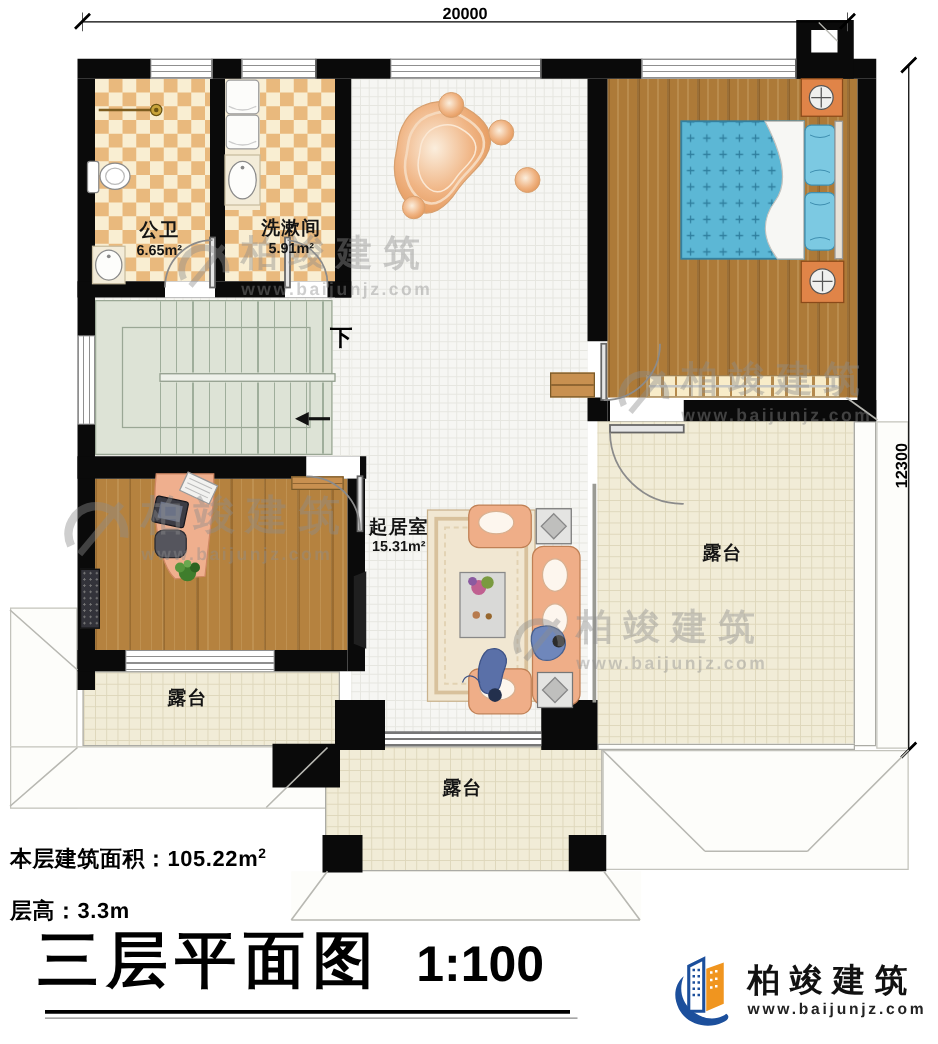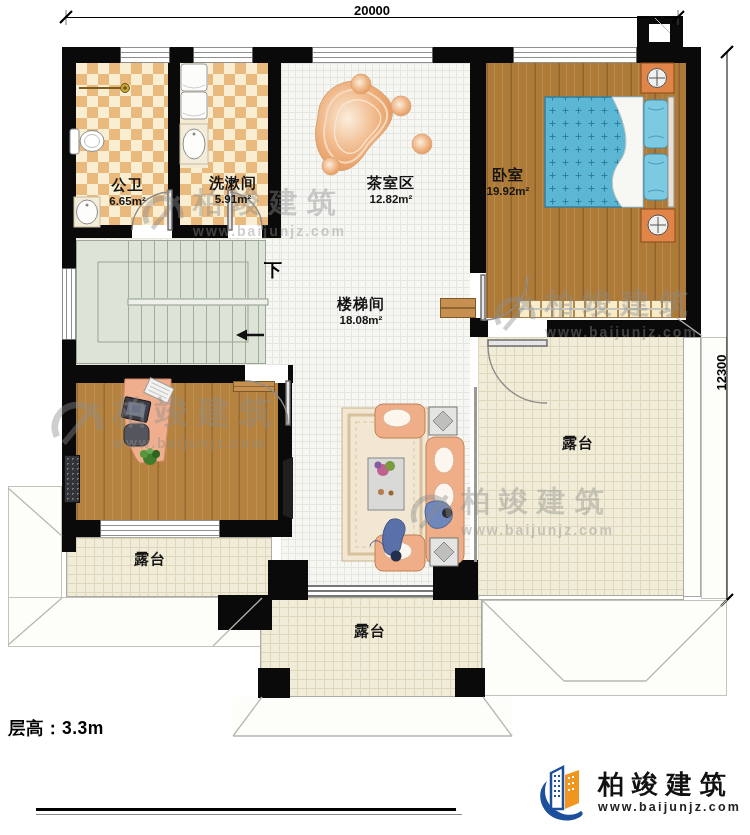--- a/index.html
+++ b/index.html
@@ -329,45 +329,44 @@
   <div class="dimtxt" style="left:691px;top:365px;width:60px;transform:rotate(-90deg);">12300</div>
 
   <div class="rm" style="left:90px;top:177px;width:75px;">
     <span class="nm">公卫</span>
       <span class="ar">6.65m²</span>
   </div>
   <div class="rm" style="left:193px;top:175px;width:80px;">
     <span class="nm">洗漱间</span>
       <span class="ar">5.91m²</span>
   </div>
-  <div class="rm" style="left:348px;top:175px;width:86px;">
-    <span class="nm">茶室区</span>
-      <span class="ar">12.82m²</span>
-  </div>
-  <div class="rm" style="left:463px;top:167px;width:90px;">
-    <span class="nm">卧室</span>
-      <span class="ar">19.92m²</span>
-  </div>
-  <div class="rm" style="left:318px;top:296px;width:86px;">
-    <span class="nm">楼梯间</span>
-      <span class="ar">18.08m²</span>
+  <div class="rm" style="left:275px;top:414px;width:88px;">
+    <span class="nm">起居室</span>
+      <span class="ar">15.31m²</span>
   </div>
   <div class="rm" style="left:540px;top:435px;width:76px;">
     <span class="nm">露台</span>
   </div>
   <div class="rm" style="left:112px;top:551px;width:76px;">
     <span class="nm">露台</span>
   </div>
   <div class="rm" style="left:332px;top:623px;width:76px;">
     <span class="nm">露台</span>
   </div>
   <div class="downlbl" style="left:264px;top:258px;">下</div>
 
+  <div class="footer-line" style="left:8px;top:675px;">
+    <span>本层建筑面积：</span><span>105.22m</span><sup style="font-size:11px;">2</sup>
+  </div>
   <div class="footer-line" style="left:8px;top:716px;">层高：3.3m</div>
 
+  <div class="title-row">
+    <span class="title-cn">三层平面图</span>
+    <span class="title-scale">1:100</span>
+  </div>
   <div class="uline1"></div>
   <div class="uline2"></div>
 
   <div class="logo">
     <svg width="52" height="58" viewBox="0 0 52 58">
       <path d="M6,44 C1,34 3,24 10,18 C6,28 8,38 16,45 C26,54 38,53 44,48 C47,50 46,53 41,55 C28,61 12,56 6,44 Z" fill="#1c4f9c"></path>
       <path d="M14,10 L26,4 L26,46 L14,46 Z" fill="#fff" stroke="#1c4f9c" stroke-width="2.5"></path>
       <path d="M28,12 L42,7 L42,40 L28,46 Z" fill="#f0951f"></path>
       <g fill="#1c4f9c">
         <rect x="17" y="12" width="2" height="2"></rect>

